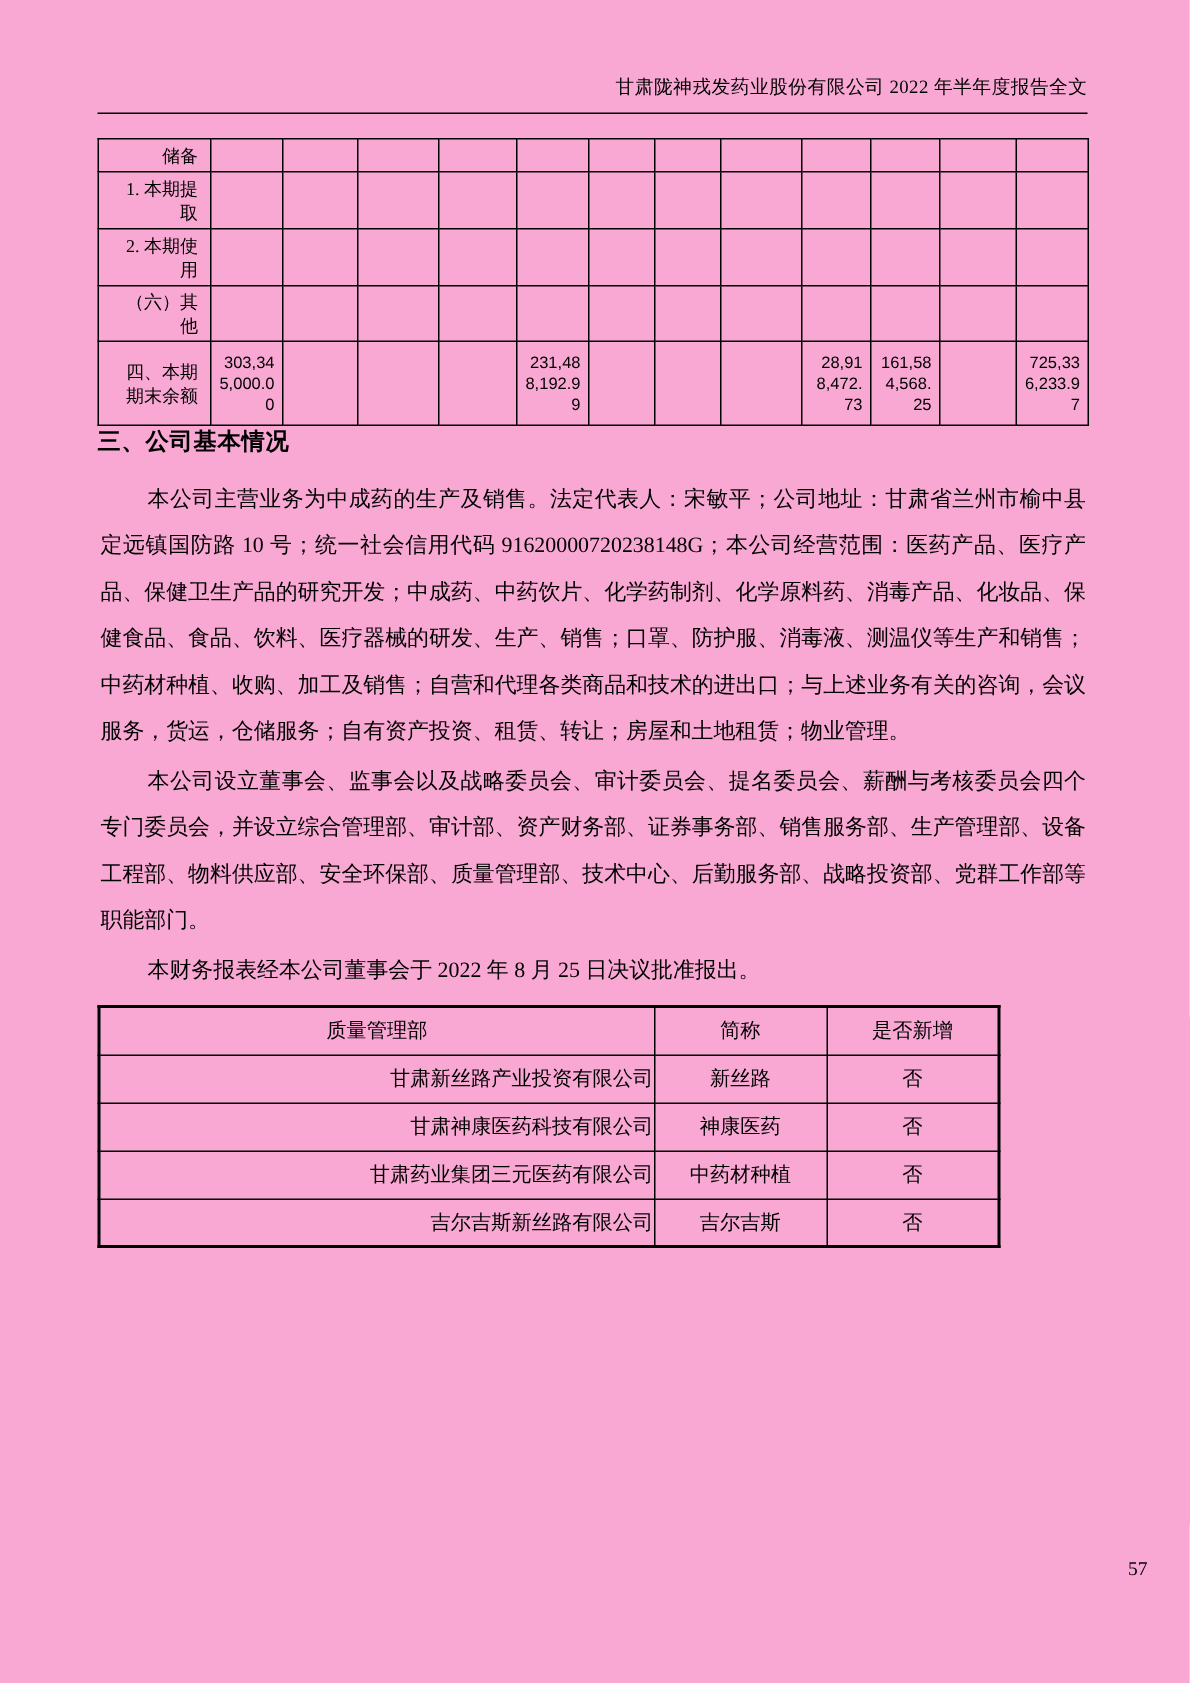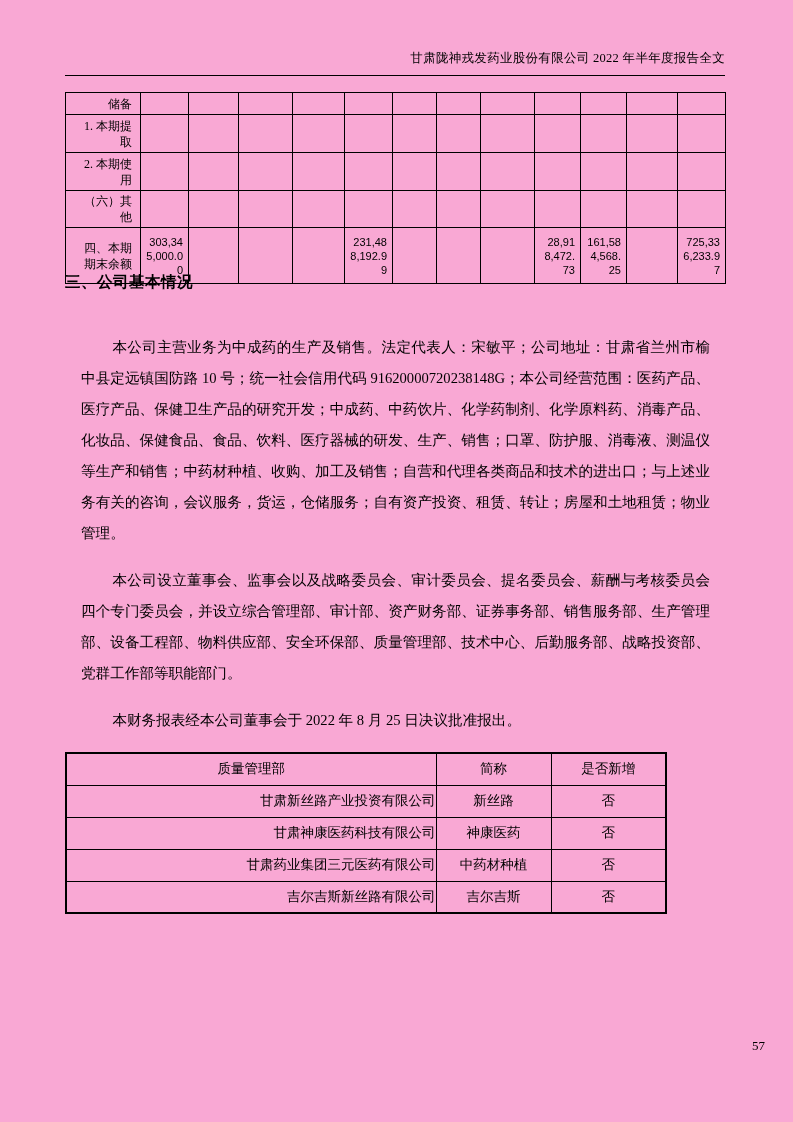--- a/index.html
+++ b/index.html
@@ -25,27 +25,27 @@
     font-family:Liberation Sans, sans-serif; font-size:11px; line-height:14px;
     text-align:right; word-break:break-all; padding:2px 5px;margin-left:20px;
   }
   tr.er0 { height:22px; }
   tr.er1 { height:38px; }
   tr.er2 { height:38px; }
   tr.er3 { height:28px; }
   tr.er4 { height:56px; }
   
   .section-title {
-    position:absolute; top:272px; left:65px;
+    position:absolute; top:284px; left:65px;
     font-size:15.5px; font-weight:bold; letter-spacing:0.5px;
   }
   .body-text { position:absolute; top:316px; left:65px; width:661px; }
   .body-text p {
     font-size:14.6px; line-height:31px; text-align:justify;
-    text-indent:2.15em; margin:16px;
+    text-indent:2.15em; margin:2px;
   }
   
   .sub-table {
     width:590px; border-collapse:collapse; table-layout:fixed;
     margin-top:7px; border:2px solid #000;
   }
   .sub-table th, .sub-table td {
     border:1px solid #000; font-size:13.5px; font-weight:normal; height:32px;
     vertical-align:middle;
   }

